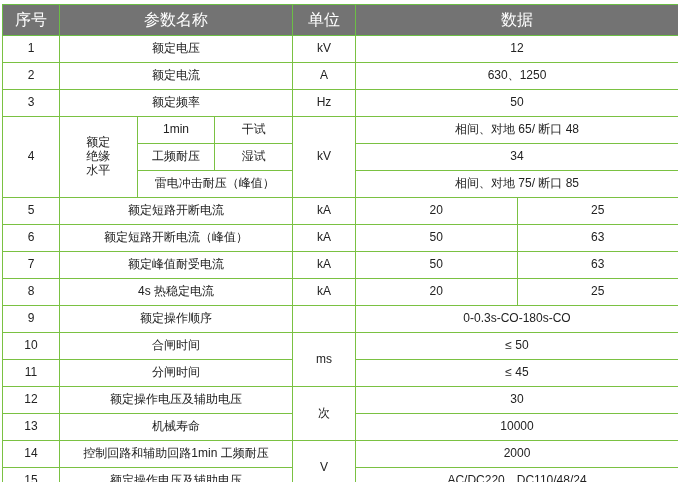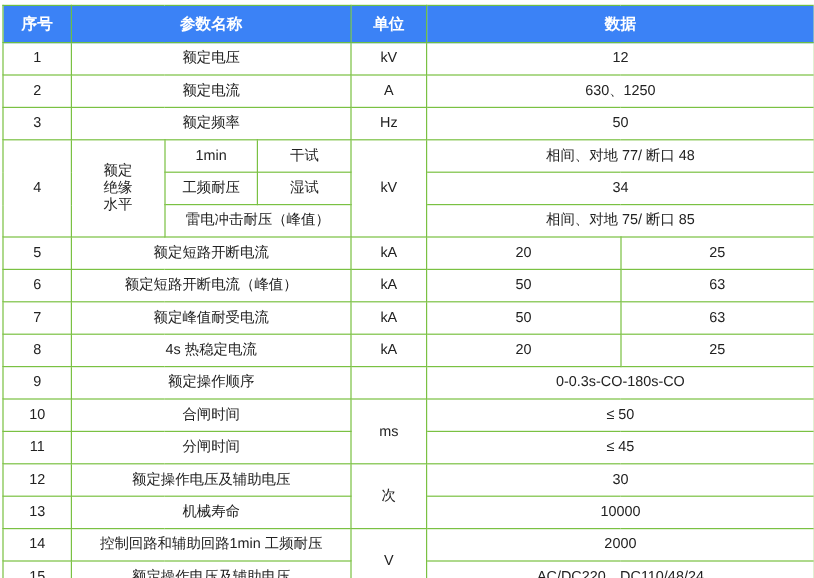--- a/index.html
+++ b/index.html
@@ -1,20 +1,20 @@
 <!DOCTYPE html>
 <html><head>
 <meta charset="utf-8">
 <style>
   html,body{margin:0;padding:0;background:#fff;}
   body{font-family:"Liberation Sans","DejaVu Sans",sans-serif;}
   .sheet{width:678px;height:482px;box-sizing:border-box;padding:4px 2px 2px 2px;}
   table{border-collapse:collapse;width:674px;table-layout:fixed;}
   td,th{border:1px solid #7ac142;font-size:12px;color:#222;text-align:center;vertical-align:middle;padding:0;height:26px;line-height:1.15;}
-  thead th{background:#3b82f6;color:#fff;font-weight:bold;font-size:13px;height:30px;border:1px solid #6cbe45;}
+  thead th{background:#737373;color:#fff;font-weight:normal;font-size:16px;height:30px;border:1px solid #6cbe45;}
   .num{width:56px;}
   .param{width:232px;}
   .unit{width:62px;}
   .data{width:322px;}
   .sub-m{width:110px;border-radius:11px;}
   .sub-r{width:60px;}
   .half{width:50%;}
   .ins-left{width:62px;}
 </style>
 </head>
@@ -56,21 +56,21 @@
       <tr>
         <td rowspan="3">4</td>
         <td rowspan="3" class="ins-left">
           <div>额定</div>
           <div>绝缘</div>
           <div>水平</div>
         </td>
         <td class="sub-m">1min</td>
         <td class="sub-r">干试</td>
         <td rowspan="3">kV</td>
-        <td colspan="2">相间、对地 77/ 断口 48</td>
+        <td colspan="2">相间、对地 65/ 断口 48</td>
       </tr>
       <tr>
         <td class="sub-m">工频耐压</td>
         <td class="sub-r">湿试</td>
         <td colspan="2">34</td>
       </tr>
       <tr>
         <td colspan="2">雷电冲击耐压（峰值）</td>
         <td colspan="2">相间、对地 75/ 断口 85</td>
       </tr>

